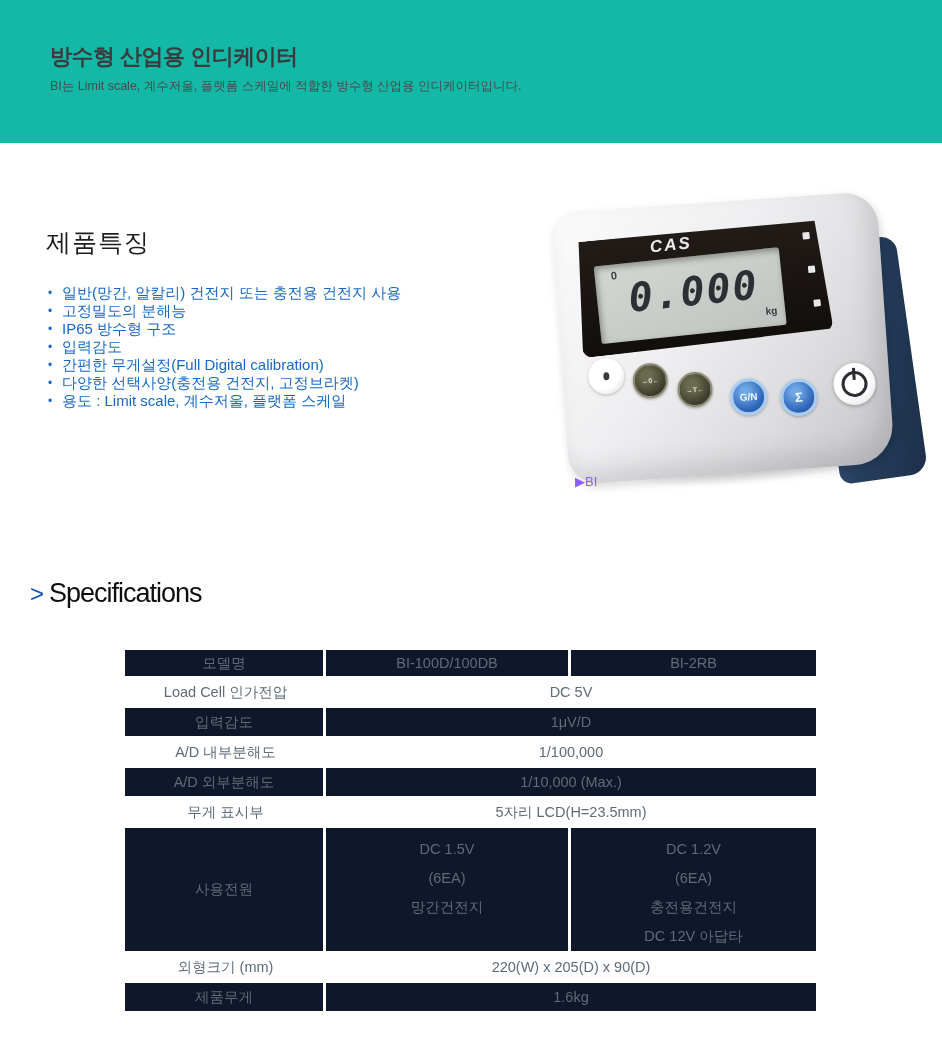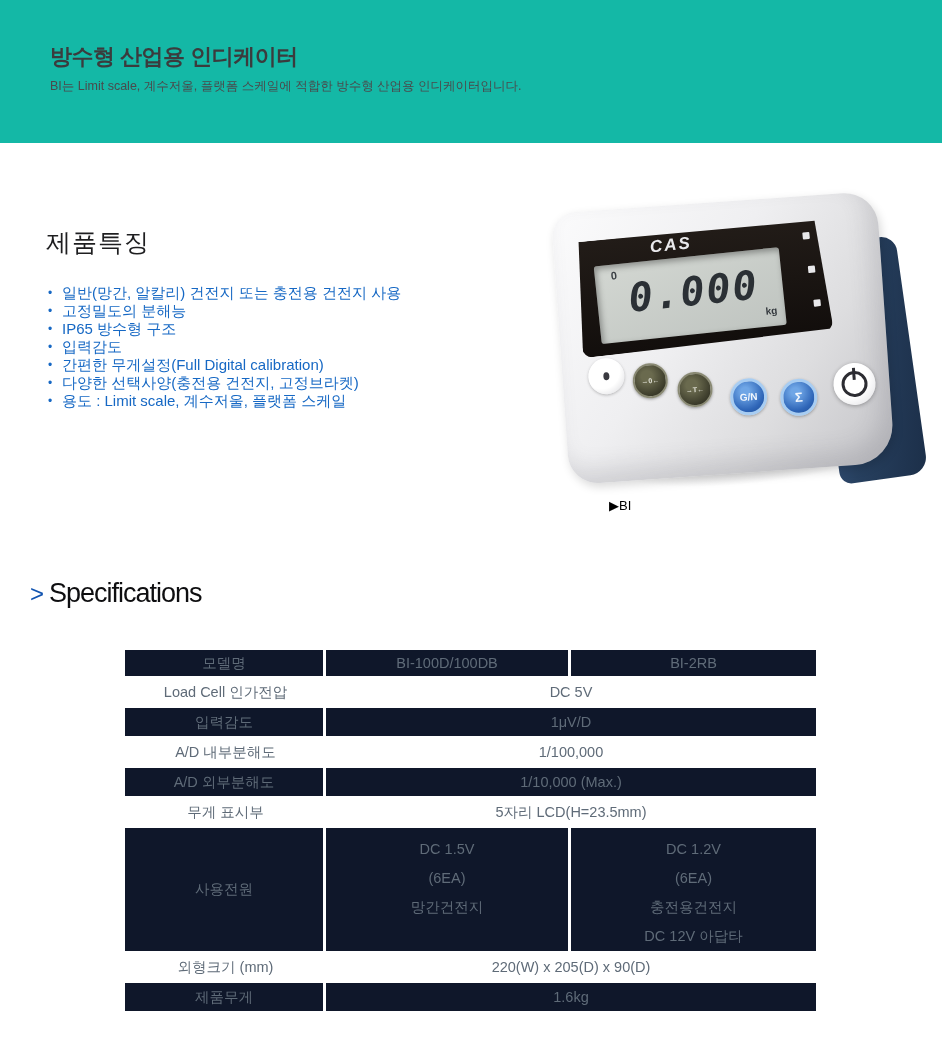--- a/index.html
+++ b/index.html
@@ -54,21 +54,21 @@
   .btn-zero { left:70px; top:156px; }
   .btn-tare { left:114px; top:168px; }
   .btn-blue { width:37px; height:37px; background:radial-gradient(circle at 40% 32%,#6fa6e6 15%,#2f66b8 65%,#1d4a94);
     border:3px solid #a8cdf2; color:#f2f7fd; font-size:10px; font-weight:bold; box-shadow:0 1px 3px rgba(0,0,0,0.3); }
   .btn-gn { left:166px; top:178px; }
   .btn-sum { left:216px; top:182px; font-size:13px; }
   .btn-power { left:270px; top:170px; width:42px; height:42px;
     background:radial-gradient(circle at 38% 35%,#ffffff 50%,#dcdce0); box-shadow:0 1px 4px rgba(0,0,0,0.3); }
   .pwr-ring { width:26px; height:26px; border:3px solid #2c2c32; border-radius:50%; position:relative; }
   .pwr-ring::after { content:""; position:absolute; left:50%; top:-6px; width:3px; height:12px; background:#2c2c32; transform:translateX(-50%); }
-  .dev-caption { position:absolute; left:609px; top:474px; font-size:13px; color:#000000;margin-top:24px; }
+  .dev-caption { position:absolute; left:575px; top:474px; font-size:13px; color:#8b5cf6; }
 
   
   .spec-heading { position:absolute; left:30px; top:578px; font-size:27px; font-weight:normal; color:#0e0e10; letter-spacing:-1px; }
   .spec-heading .arrow { color:#1254b0; margin-right:6px; font-size:24px; }
 
   table.spec { position:absolute; left:125px; top:650px; width:691px; border-collapse:separate; border-spacing:0;
     table-layout:fixed; font-size:14.5px; color:#5f6b78; }
   table.spec col.c1 { width:201px; } table.spec col.c2 { width:245px; } table.spec col.c3 { width:245px; }
   table.spec td { text-align:center; vertical-align:middle; border-bottom:2px solid #fff; padding:0 4px; }
   table.spec td.div { border-right:3px solid #fff; }

